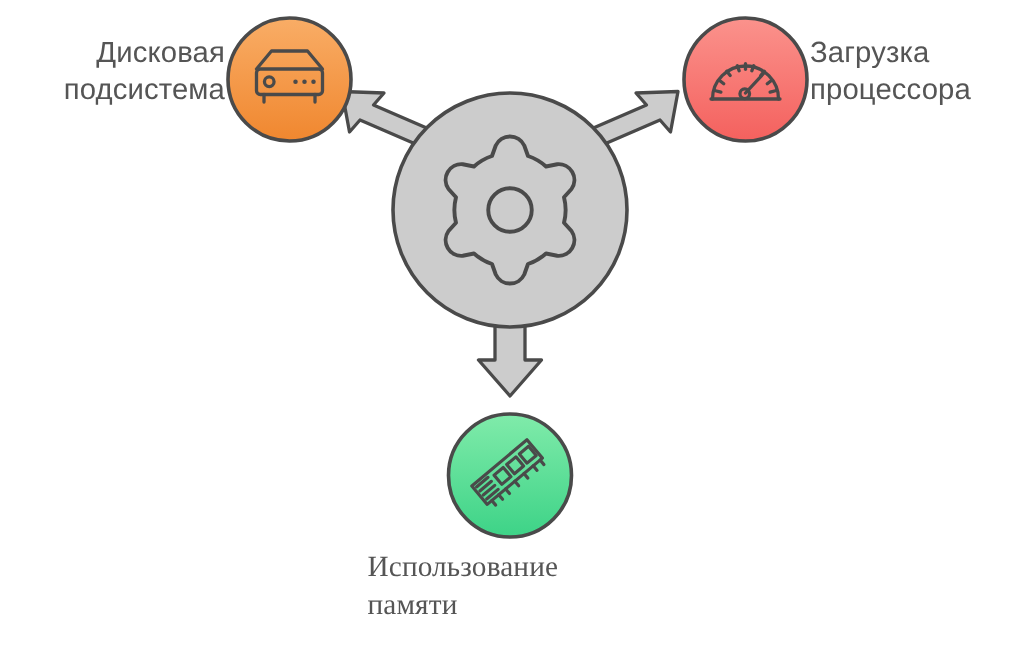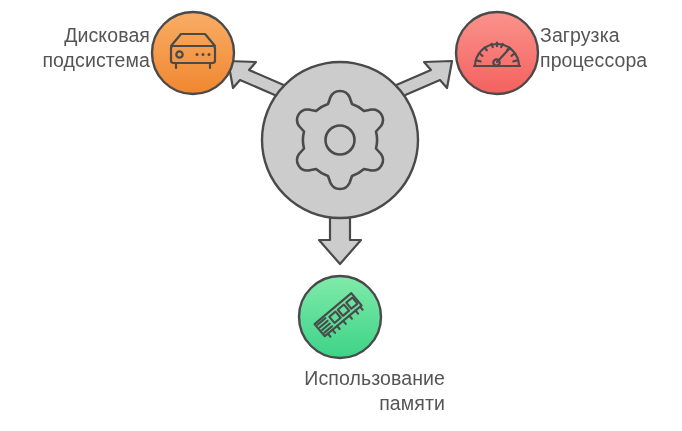--- a/index.html
+++ b/index.html
@@ -16,21 +16,21 @@
     position:absolute;
     color:#555555;
     font-size:19.5px;
     line-height:25px;
     font-weight:400;
     white-space:pre-line;
     letter-spacing:0.1px;
   }
   #label-disk{ left:0px;   top:23px;  width:150px; text-align:right; }
   #label-cpu{  left:540px; top:23px;  width:150px; text-align:left;  }
-  #label-mem{  left:245px; top:366px; width:200px; text-align:right;}
+  #label-mem{  left:245px; top:366px; width:200px; text-align:left;font-family:Liberation Serif, serif;}
 </style>
 </head>
 <body>
 
 <div id="stage">
 
   <svg id="art" viewBox="0 0 682 431">
     <defs>
       <linearGradient id="gradOrange" x1="0" y1="0" x2="0" y2="1">
         <stop offset="0" stop-color="#f9ad66"></stop>

